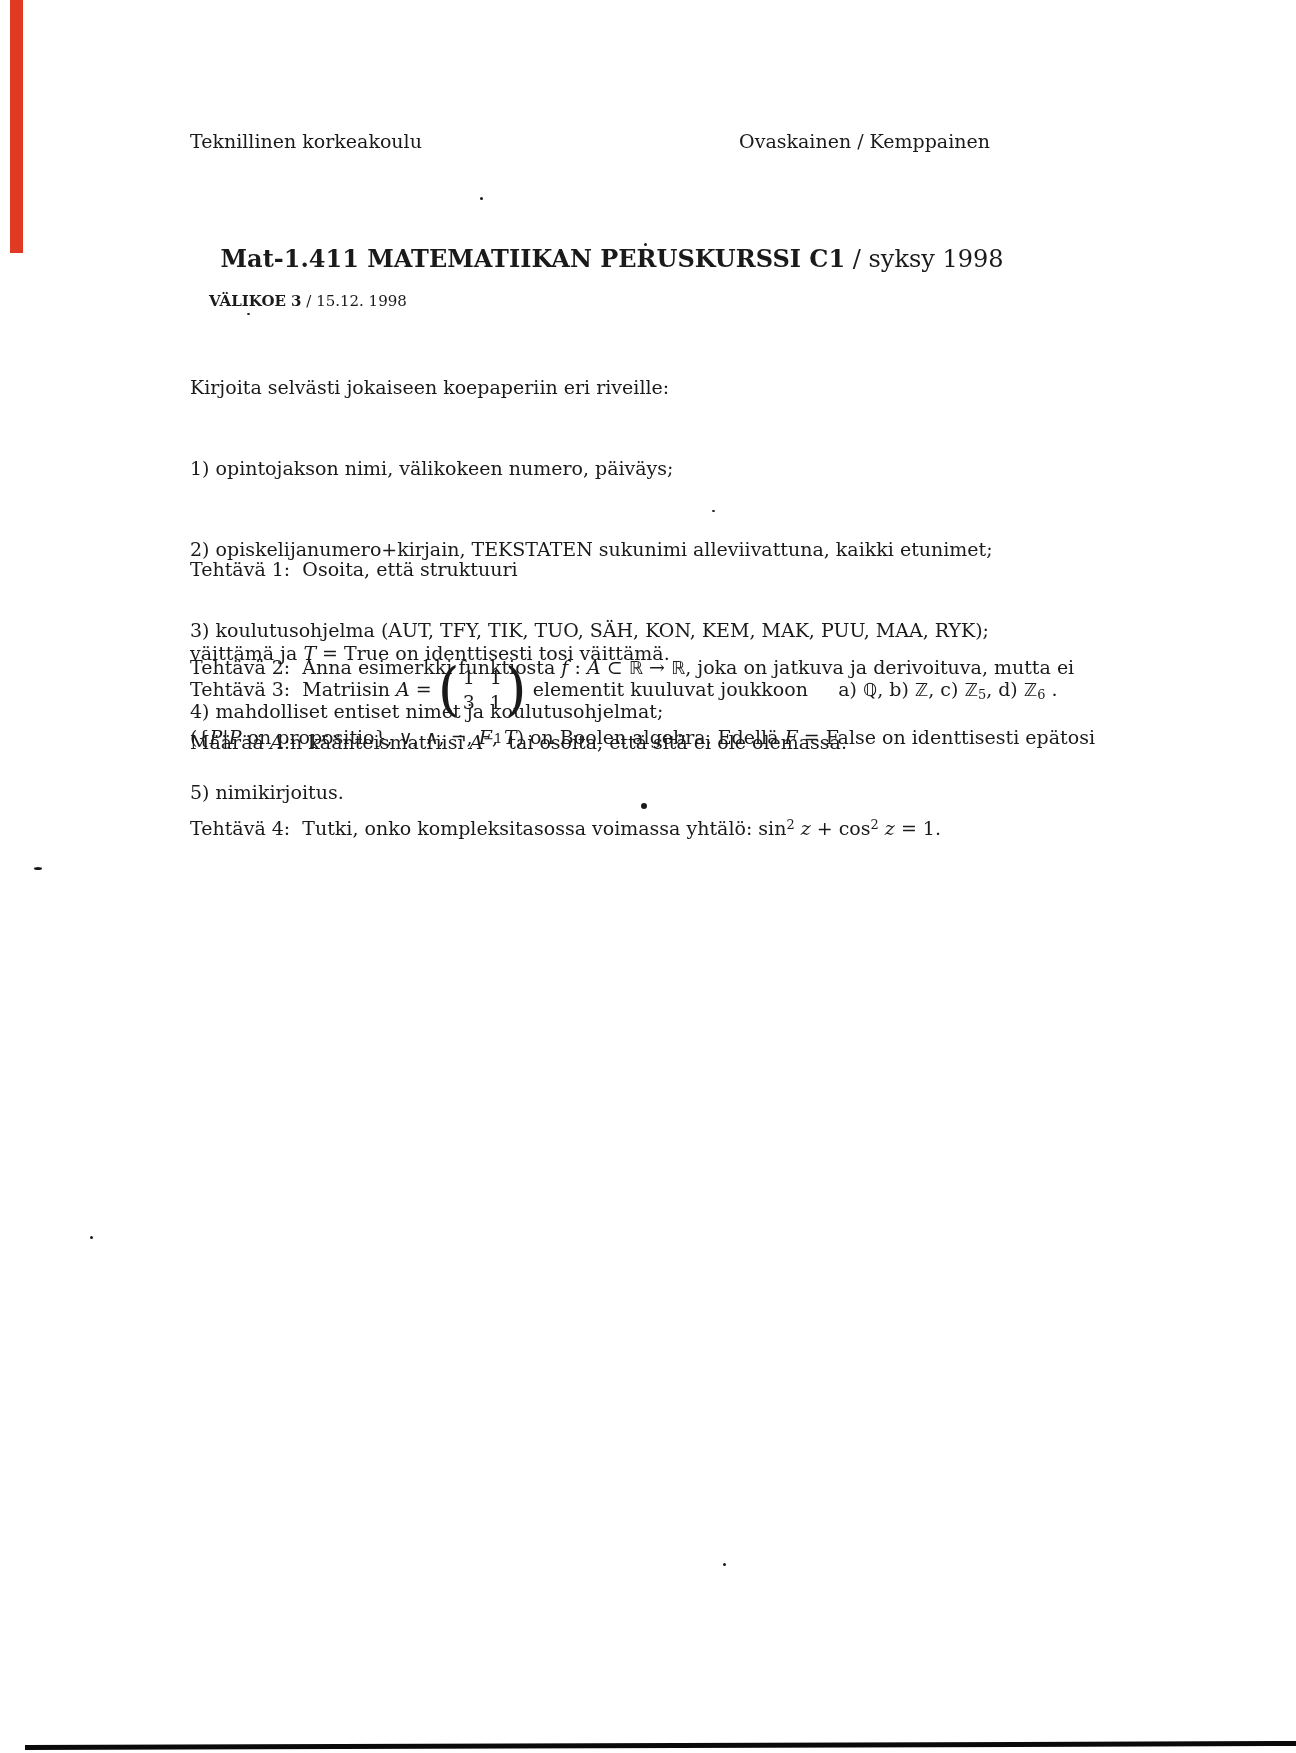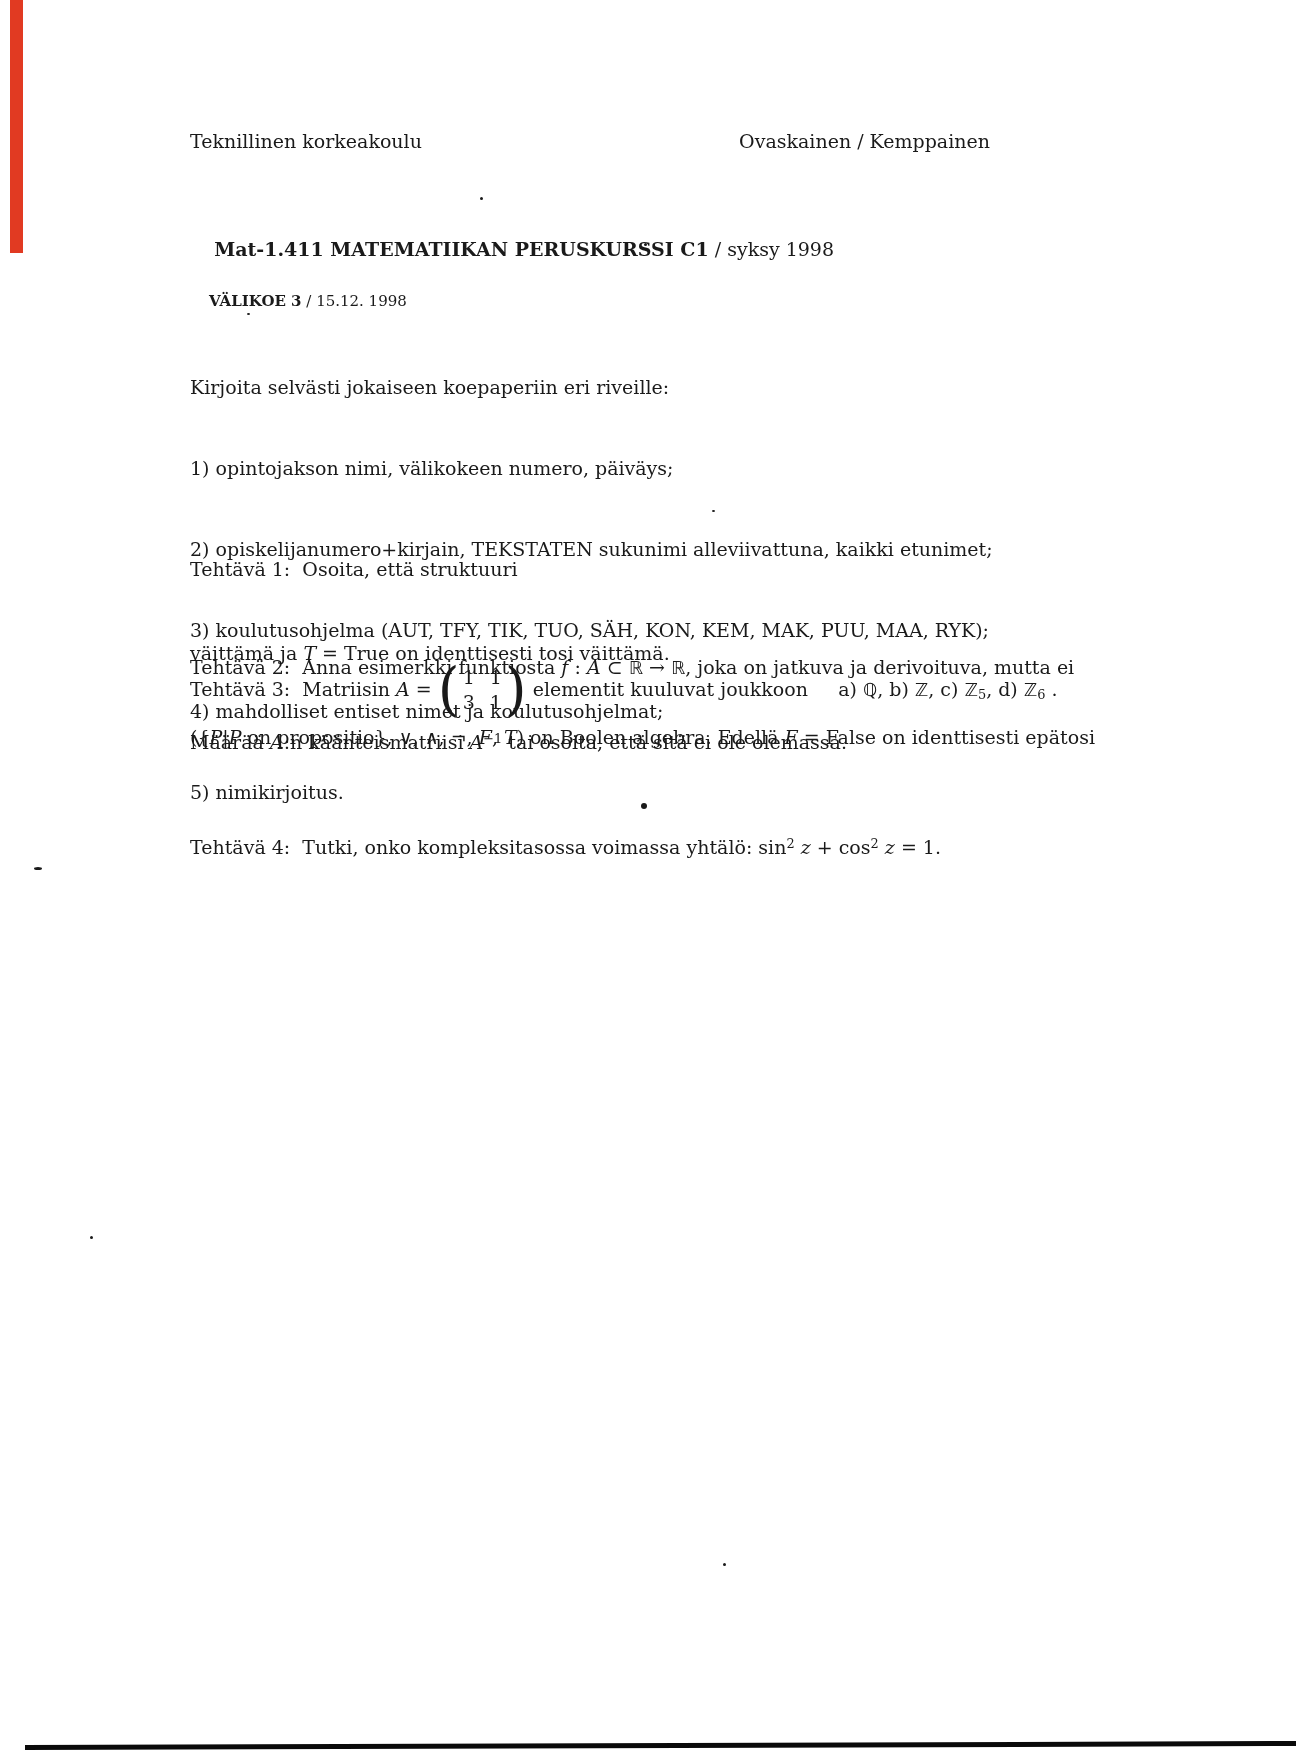--- a/index.html
+++ b/index.html
@@ -10,29 +10,29 @@
     position:relative; width:1296px; height:1753px;
     background:var(--paper);
     font-family:"DejaVu Serif","Liberation Serif",serif;
     color:var(--ink); font-size:19px; overflow:hidden;
   }
   .abs{position:absolute; white-space:pre-wrap;}
   .red-stripe{position:absolute; left:10px; top:0; width:13px; height:253px; background:var(--red-stripe);}
   .bottom-bar{position:absolute; left:25px; top:1745px; width:1271px; height:5px;
     background:var(--bottom-bar); transform:rotate(-0.18deg); transform-origin:left center;}
   .header-row{left:190px; top:130px; width:800px; display:flex; justify-content:space-between;}
-  .course-title{left:190px; top:216px; font-size:19px;}
+  .course-title{left:190px; top:216px; font-size:24px;}
   .exam-subtitle{left:190px; top:274px; font-size:15px;}
   .b{font-weight:bold;}
   .instructions{left:190px; top:320px; line-height:27px;}
   .pblock{left:190px; line-height:28px;}
   .p1{top:499px;} .p2{top:597px;}
   .p3-line1{left:190px; top:656px; height:66px; display:flex; align-items:center;}
   .p3-line2{left:190px; top:731px;}
-  .p4{top:777px;}
+  .p4{top:758px;}
   .s-i{font-style:italic;}
   .s-b{font-weight:normal;}
   .s-bb{font-family:"DejaVu Sans","Liberation Sans",sans-serif; font-size:0.95em;}
   .s-sup{font-size:0.68em; vertical-align:0.5em; line-height:0;}
   .s-sub{font-size:0.68em; vertical-align:-0.25em; line-height:0;}
   .m-paren{font-size:56px; line-height:60px; font-weight:400; display:inline-block; transform:scaleY(1.05);}
   .matrix{display:inline-grid; grid-template-columns:auto auto; column-gap:15px; row-gap:3px;
     text-align:center; margin:0 3px; padding:2px 0;}
   .speck{position:absolute; background:var(--ink); border-radius:50%;}
 </style>

